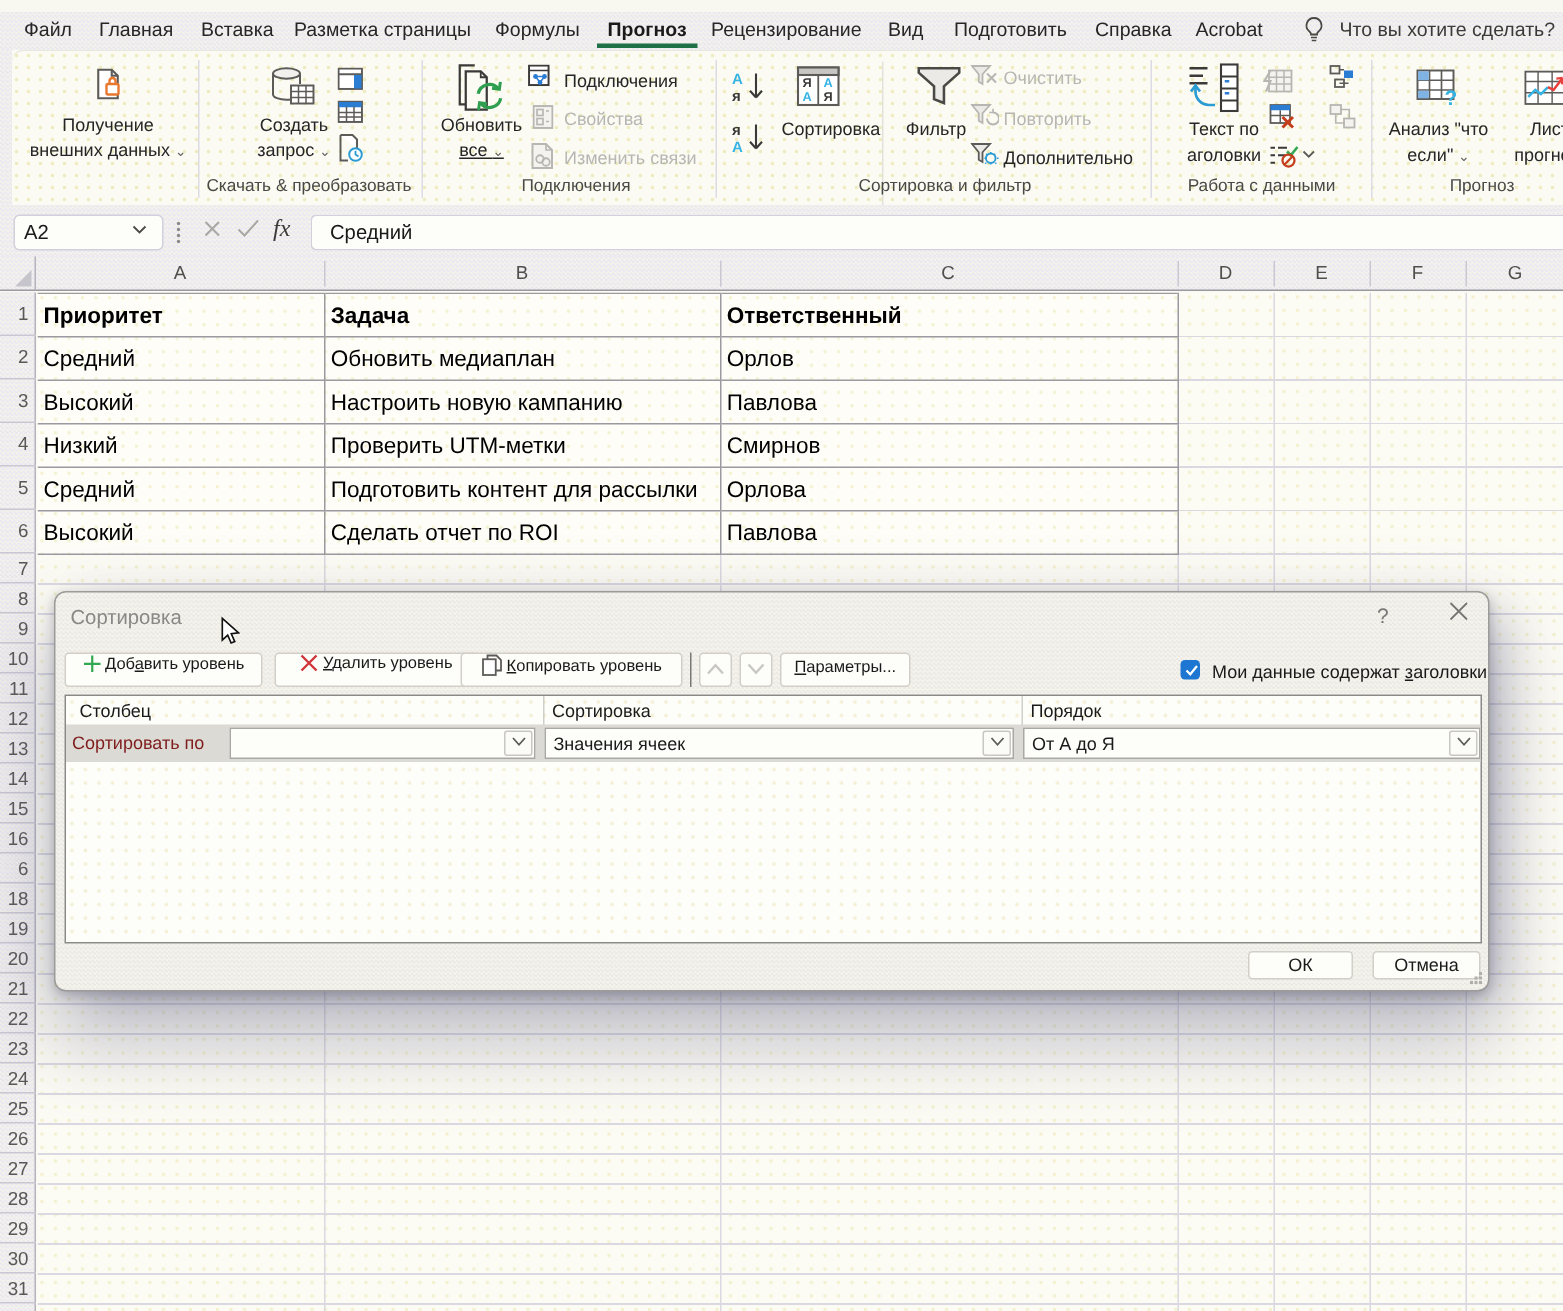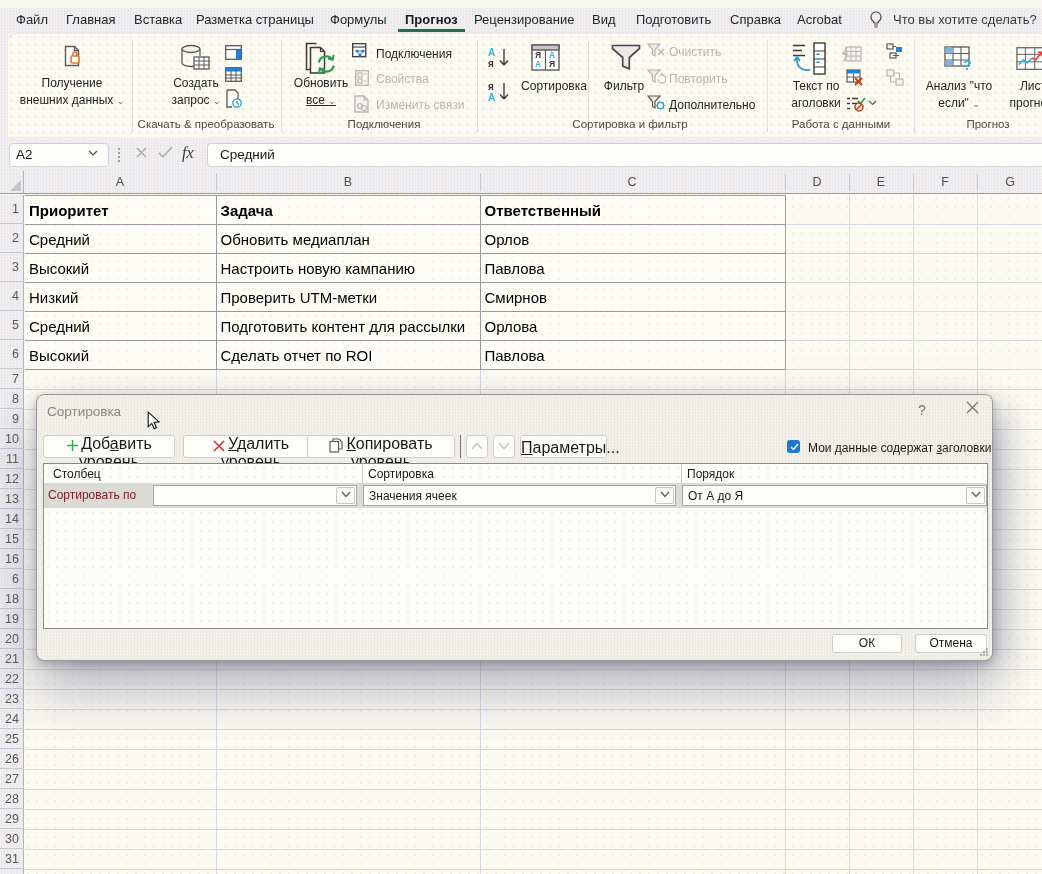--- a/index.html
+++ b/index.html
@@ -38,21 +38,21 @@
 .vline{position:absolute;top:0;width:1px;height:679px;background:#dad9e1;}
 #hl20{position:absolute;left:0;top:174px;width:1017px;height:505px;background:repeating-linear-gradient(to bottom,#dad9e1 0 1px,transparent 1px 20px);}
 #hl29{position:absolute;left:760px;top:1px;width:257px;height:175px;background:repeating-linear-gradient(to bottom,transparent 0 28px,#dad9e1 28px 29px);}
 #data{position:absolute;left:0;top:0;border-top:1px solid #9a9aa0;background:#fefdf8;background-image:radial-gradient(circle at 3px 3px,#f5f2d4 0 1px,transparent 1.4px);background-size:9px 9px;}
 #data td{border-right:1px solid #9a9aa0;border-bottom:1px solid #9a9aa0;font-size:15px;color:#000;padding:0 0 0 4px;white-space:nowrap;overflow:hidden;background:transparent;height:29px;vertical-align:middle;}
 #data{border-collapse:collapse;border-left:none;}
 #dialog{position:absolute;left:36px;top:394px;width:957px;height:267px;background:#f0efe9;background-image:conic-gradient(#ece9e2 0 25%,#f4f3ee 25% 50%,#ece9e2 50% 75%,#f4f3ee 75%);background-size:3px 3px;border:1px solid #9c9b99;border-radius:8px;box-shadow:0 3px 8px rgba(60,60,80,.3),0 28px 55px 4px rgba(100,100,135,.4),14px 8px 28px -8px rgba(100,100,135,.32);}
 #dtitle{position:absolute;left:10px;top:9px;font-size:13.5px;color:#8a8886;}
 #dhelp{position:absolute;left:881px;top:7px;font-size:14px;color:#7a7876;}
 #dclose{position:absolute;left:929px;top:6px;}
-.dbtn{position:absolute;top:40px;height:23px;background:#fdfdfa;border:1px solid #d2cfc8;border-radius:3px;font-size:16px;color:#1a1a1a;text-align:center;}
+.dbtn{position:absolute;top:40px;height:23px;background:#fdfdfa;border:1px solid #d2cfc8;border-radius:3px;font-size:11px;color:#1a1a1a;text-align:center;}
 .dbtn .u{text-decoration:underline;}
 #dtable{position:absolute;left:6px;top:68px;width:945px;height:166px;background:#fdfdf9;background-image:radial-gradient(circle at 4px 4px,#f3f0d6 0 1px,transparent 1.4px);background-size:9px 9px;border:1px solid #8a8988;}
 .thead{position:absolute;top:3px;font-size:12px;color:#1a1a1a;}
 .tsep{position:absolute;top:0;width:1px;height:42px;background:#d0cfca;}
 #trow{position:absolute;left:0px;top:19px;width:943px;height:25px;background:#dbdad4;}
 .combo{position:absolute;top:2px;height:21px;background:#fdfdfa;border:1px solid #a9a8a4;}
 .combo .cb{position:absolute;right:1px;top:1px;width:19px;height:17px;border:1px solid #c8c7c2;border-radius:2px;background:#fbfbf8;}
 .combo .cv{position:absolute;right:5px;top:5px;}
 .combo .ctext{position:absolute;left:5px;top:3px;font-size:12px;color:#1a1a1a;white-space:nowrap;}
 #sortpo{position:absolute;left:4px;top:5px;font-size:12px;color:#7f1d1d;}

